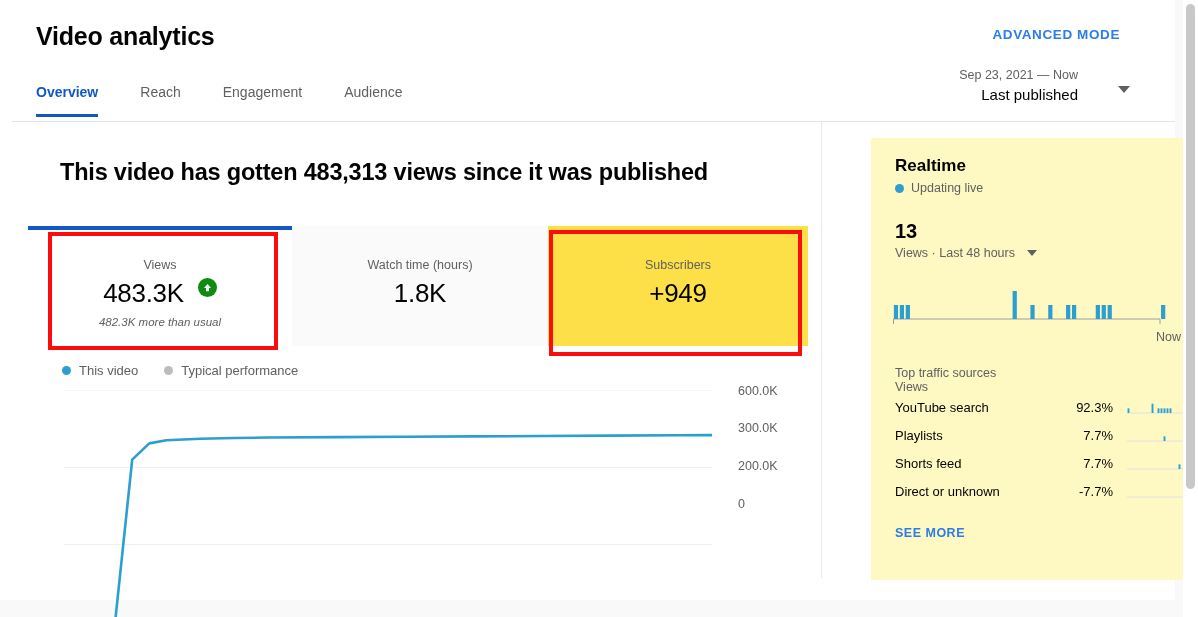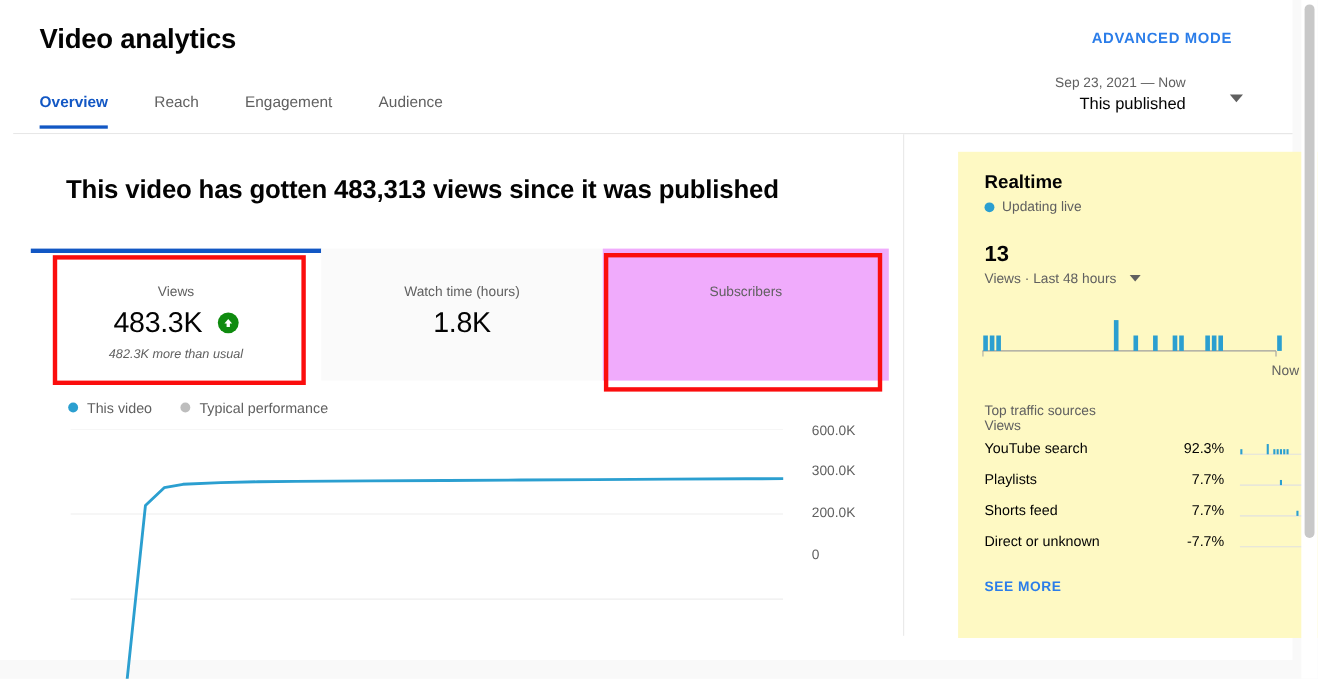--- a/index.html
+++ b/index.html
@@ -57,24 +57,24 @@
   .headline {
     position: absolute; left: 48px; top: 37px; width: 740px;
     font-size: 23.5px; font-weight: 700; color: #030303; letter-spacing: -.2px; white-space: nowrap;
   }
 
   
   .cards { position: absolute; left: 16px; top: 104px; width: 780px; height: 120px; display: flex; }
   .card { position: relative; height: 120px; padding-top: 28px; text-align: center; }
   .card.c0 { width: 264px; background: #ffffff; border-top: 4px solid #1257c4; }
   .card.c1 { width: 256px; background: #fafafa; border-top: 4px solid transparent; }
-  .card.c2 { width: 260px; background: #f0abfc; border-top: 4px solid transparent; }
+  .card.c2 { width: 260px; background: #fde047; border-top: 4px solid transparent; }
   .card-label { font-size: 12.5px; color: #606060; }
   .card-value { font-size: 26px; color: #030303; margin-top: 6px; font-weight: 400; letter-spacing: -.3px;
-                display: flex; align-items: center; justify-content: center; gap: 14px; }
+                display: flex; align-items: flex-start; justify-content: center; gap: 14px; }
   .up-badge {
     width: 19px; height: 19px; border-radius: 50%; background: #0f8b0f;
     display: inline-flex; align-items: center; justify-content: center;
   }
   .up-badge svg { display: block; }
   .card-sub { font-size: 11.5px; color: #606060; font-style: italic; margin-top: 7px; }
 
   
   .legend { position: absolute; left: 50px; top: 241px; display: flex; align-items: center; gap: 26px; }
   .legend-item { display: flex; align-items: center; gap: 8px; font-size: 13px; color: #606060; }
@@ -129,21 +129,21 @@
 
 <div id="root">
   <div class="page-surface"></div>
 
   <div class="hdr">
     <div class="page-title">Video analytics</div>
     <div class="advanced-mode">ADVANCED MODE</div>
 
     <div class="daterange">
       <div class="dr-sub">Sep 23, 2021 — Now</div>
-      <div class="dr-main">This published</div>
+      <div class="dr-main">Last published</div>
       <div class="dr-caret"></div>
     </div>
 
     <div class="tabs">
       <div class="tab active">Overview</div>
       <div class="tab">Reach</div>
       <div class="tab">Engagement</div>
       <div class="tab">Audience</div>
     </div>
     <div class="hdr-rule"></div>
@@ -168,20 +168,23 @@
 
       <div class="card c1">
         <div class="card-label">Watch time (hours)</div>
         <div class="card-value">
           <span>1.8K</span>
         </div>
       </div>
 
       <div class="card c2">
         <div class="card-label">Subscribers</div>
+        <div class="card-value">
+          <span>+949</span>
+        </div>
       </div>
     </div>
 
     <div class="legend">
       <div class="legend-item">
         <span class="dot" style="background:#2b9fd0"></span>
         <span>This video</span>
       </div>
       <div class="legend-item">
         <span class="dot" style="background:#bdbdbd"></span>

